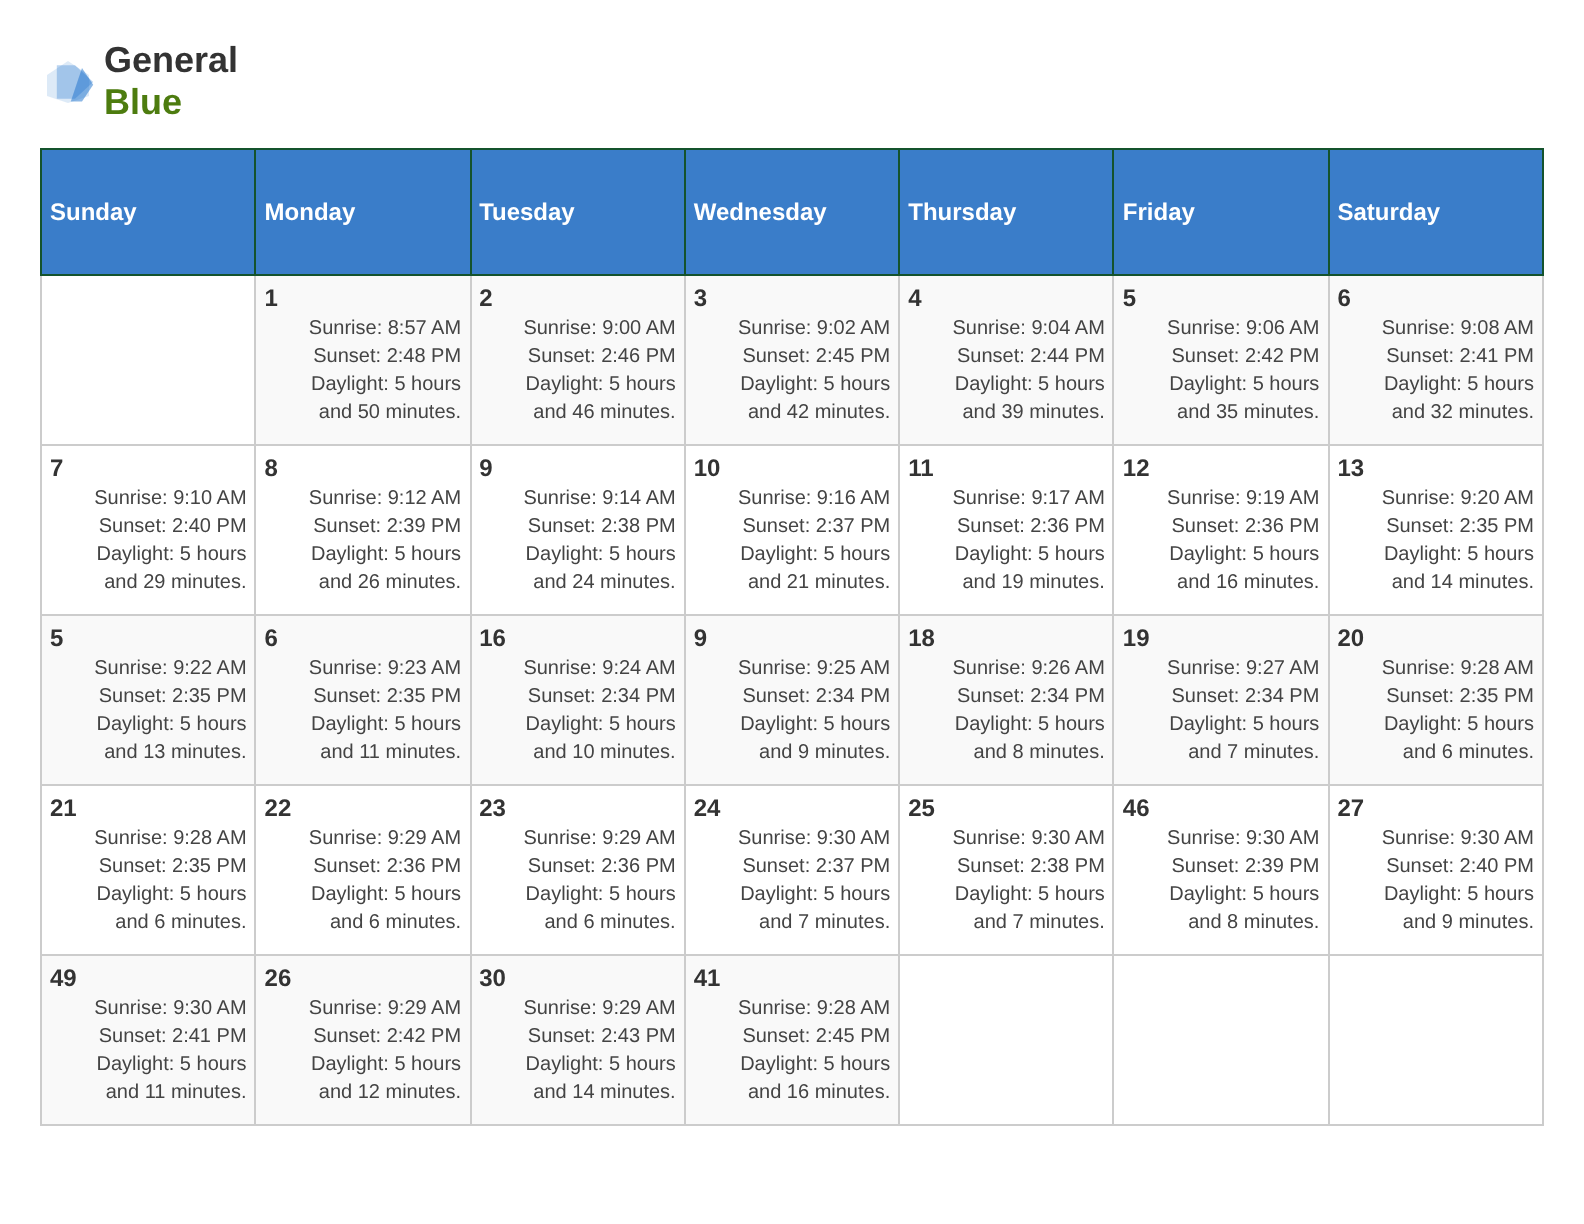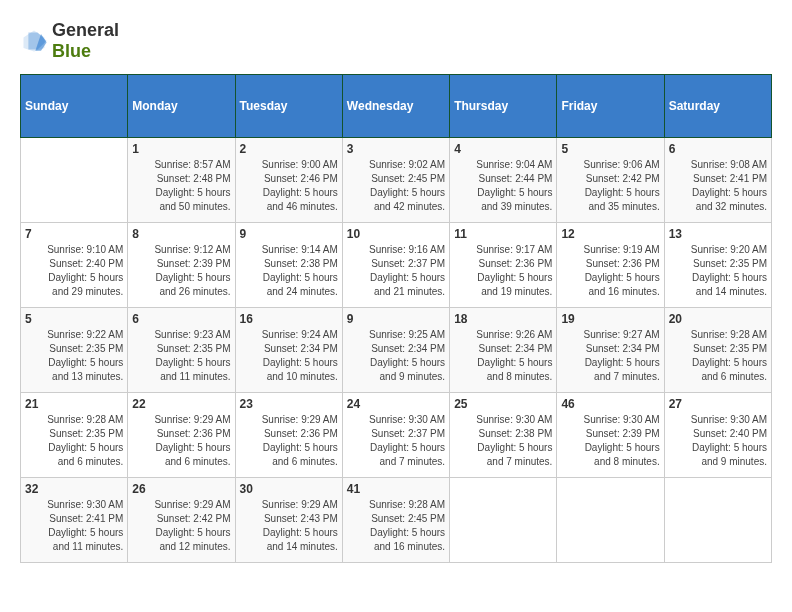--- a/index.html
+++ b/index.html
@@ -222,21 +222,21 @@
           <span class="day-num">46</span>
           <div class="day-info">Sunrise: 9:30 AM<br>Sunset: 2:39 PM<br>Daylight: 5 hours<br>and 8 minutes.</div>
         </td>
         <td>
           <span class="day-num">27</span>
           <div class="day-info">Sunrise: 9:30 AM<br>Sunset: 2:40 PM<br>Daylight: 5 hours<br>and 9 minutes.</div>
         </td>
       </tr>
       <tr>
         <td>
-          <span class="day-num">32</span>
+          <span class="day-num">49</span>
           <div class="day-info">Sunrise: 9:30 AM<br>Sunset: 2:41 PM<br>Daylight: 5 hours<br>and 11 minutes.</div>
         </td>
         <td>
           <span class="day-num">26</span>
           <div class="day-info">Sunrise: 9:29 AM<br>Sunset: 2:42 PM<br>Daylight: 5 hours<br>and 12 minutes.</div>
         </td>
         <td>
           <span class="day-num">30</span>
           <div class="day-info">Sunrise: 9:29 AM<br>Sunset: 2:43 PM<br>Daylight: 5 hours<br>and 14 minutes.</div>
         </td>

